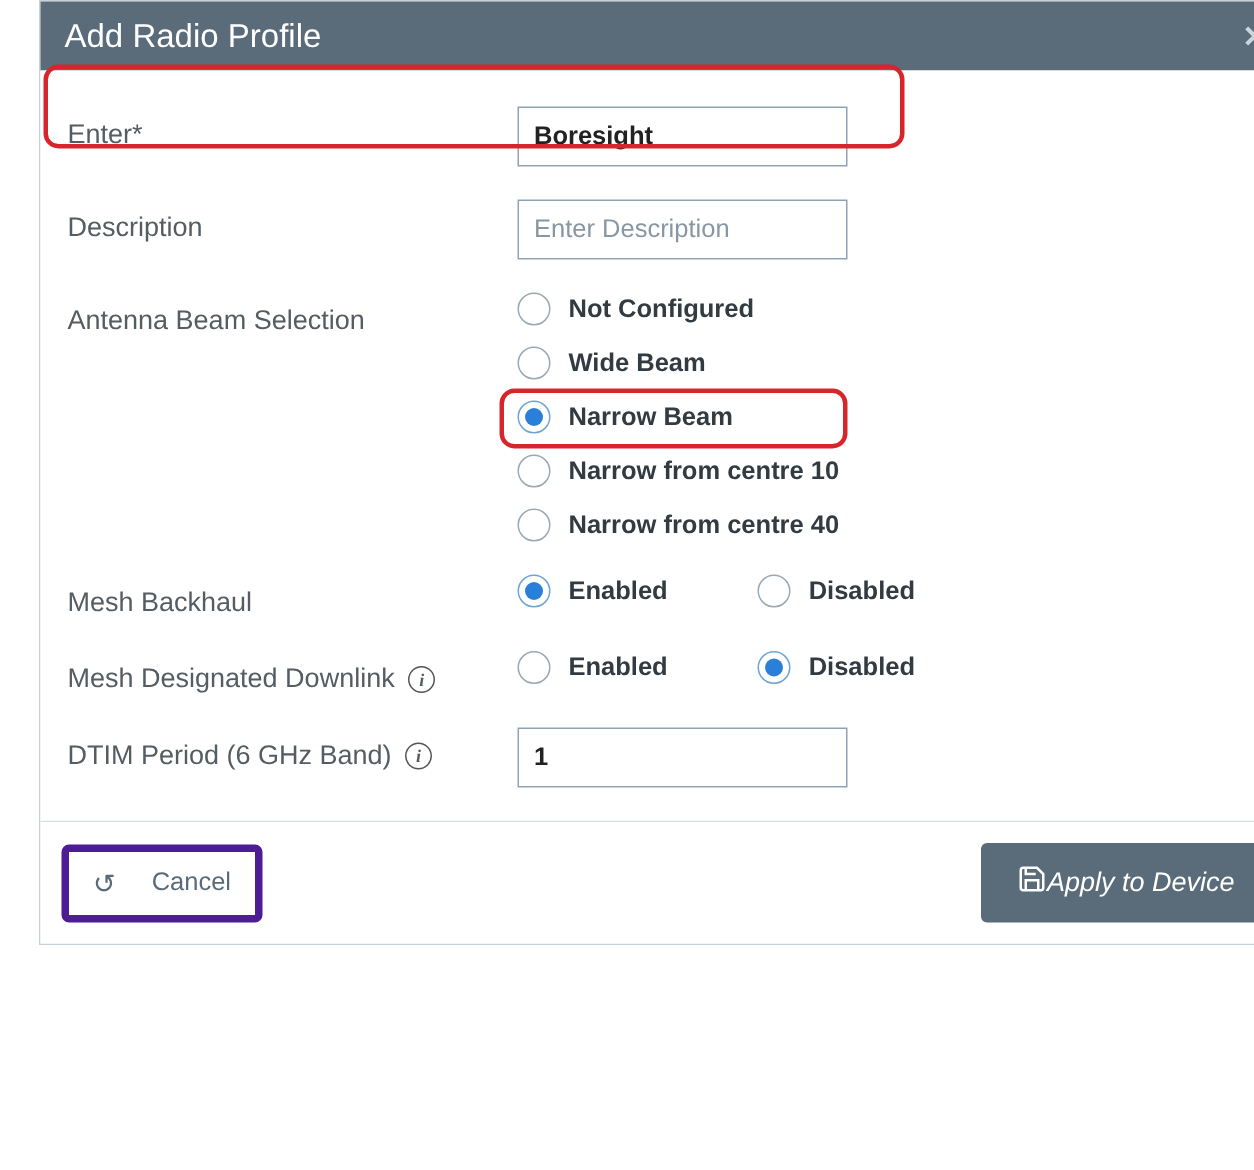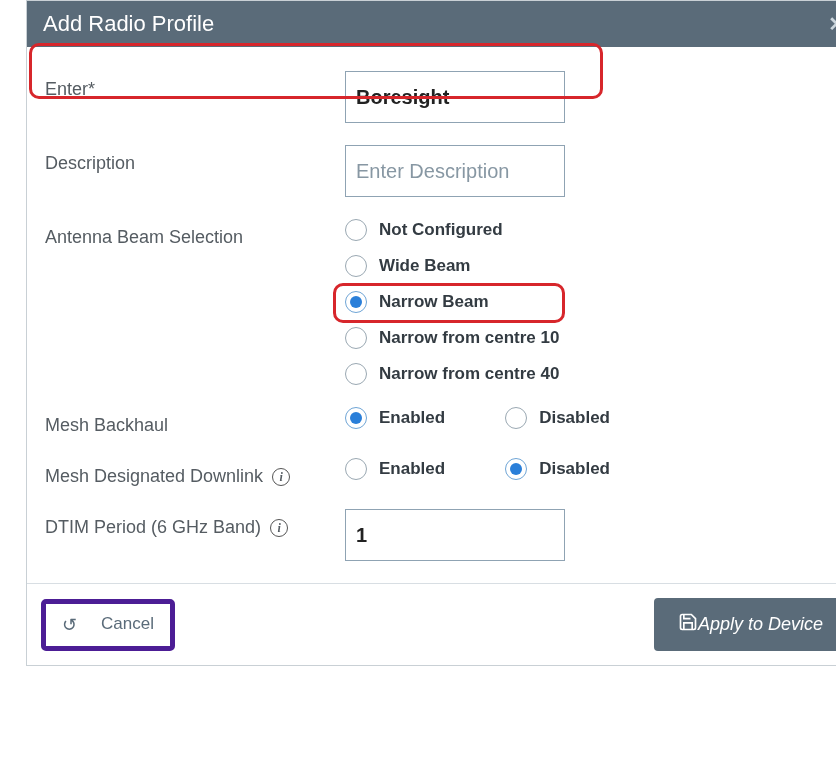--- a/index.html
+++ b/index.html
@@ -45,24 +45,24 @@
     width:300px;
     padding-top:8px;
     color:#555c62;
     font-size:18px;
   }
   .row .field-col {
     flex:1;
   }
   .txt {
     width:220px;
-    height:52px;
+    height:40px;
     padding:6px 10px;
     border:1px solid #8fa3b3;
-    font-size:20px;
+    font-size:17px;
     color:#222;
     font-weight:bold;
   }
   .txt::placeholder { color:#8797a3; font-weight:normal; }
   .radio-list { }
   .radio-item {
     display:flex;
     align-items:center;
     margin-bottom:14px;
   }

